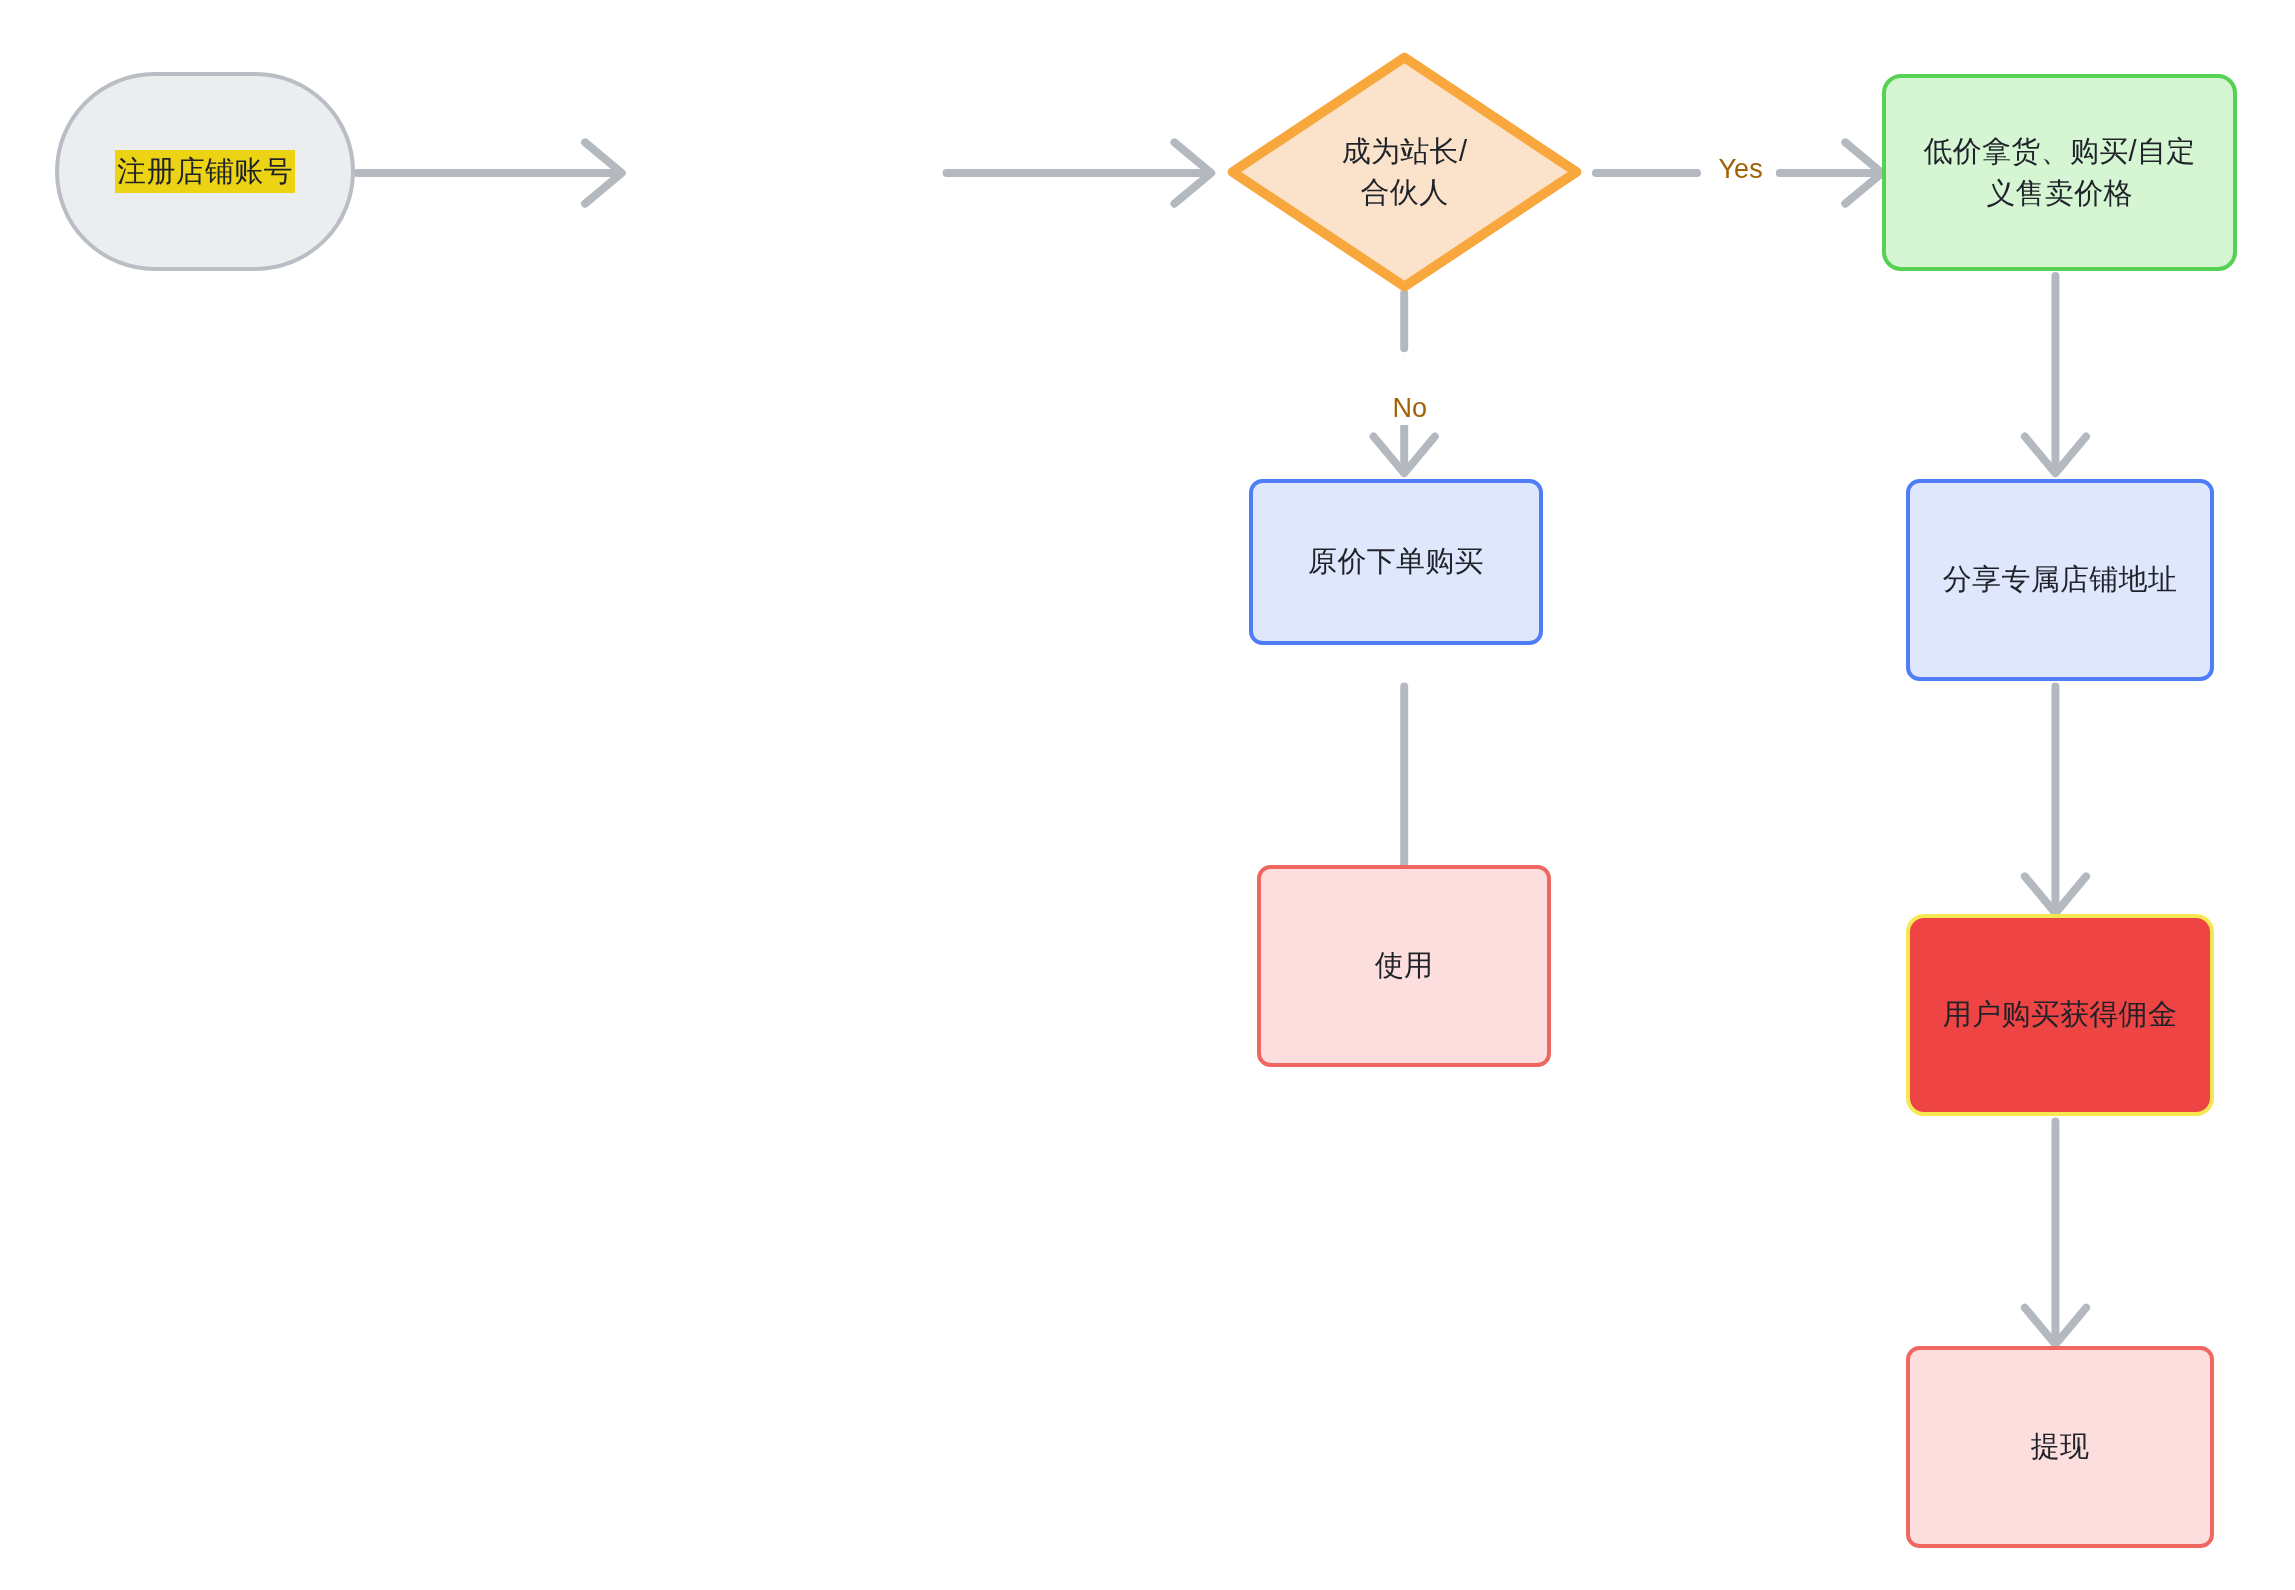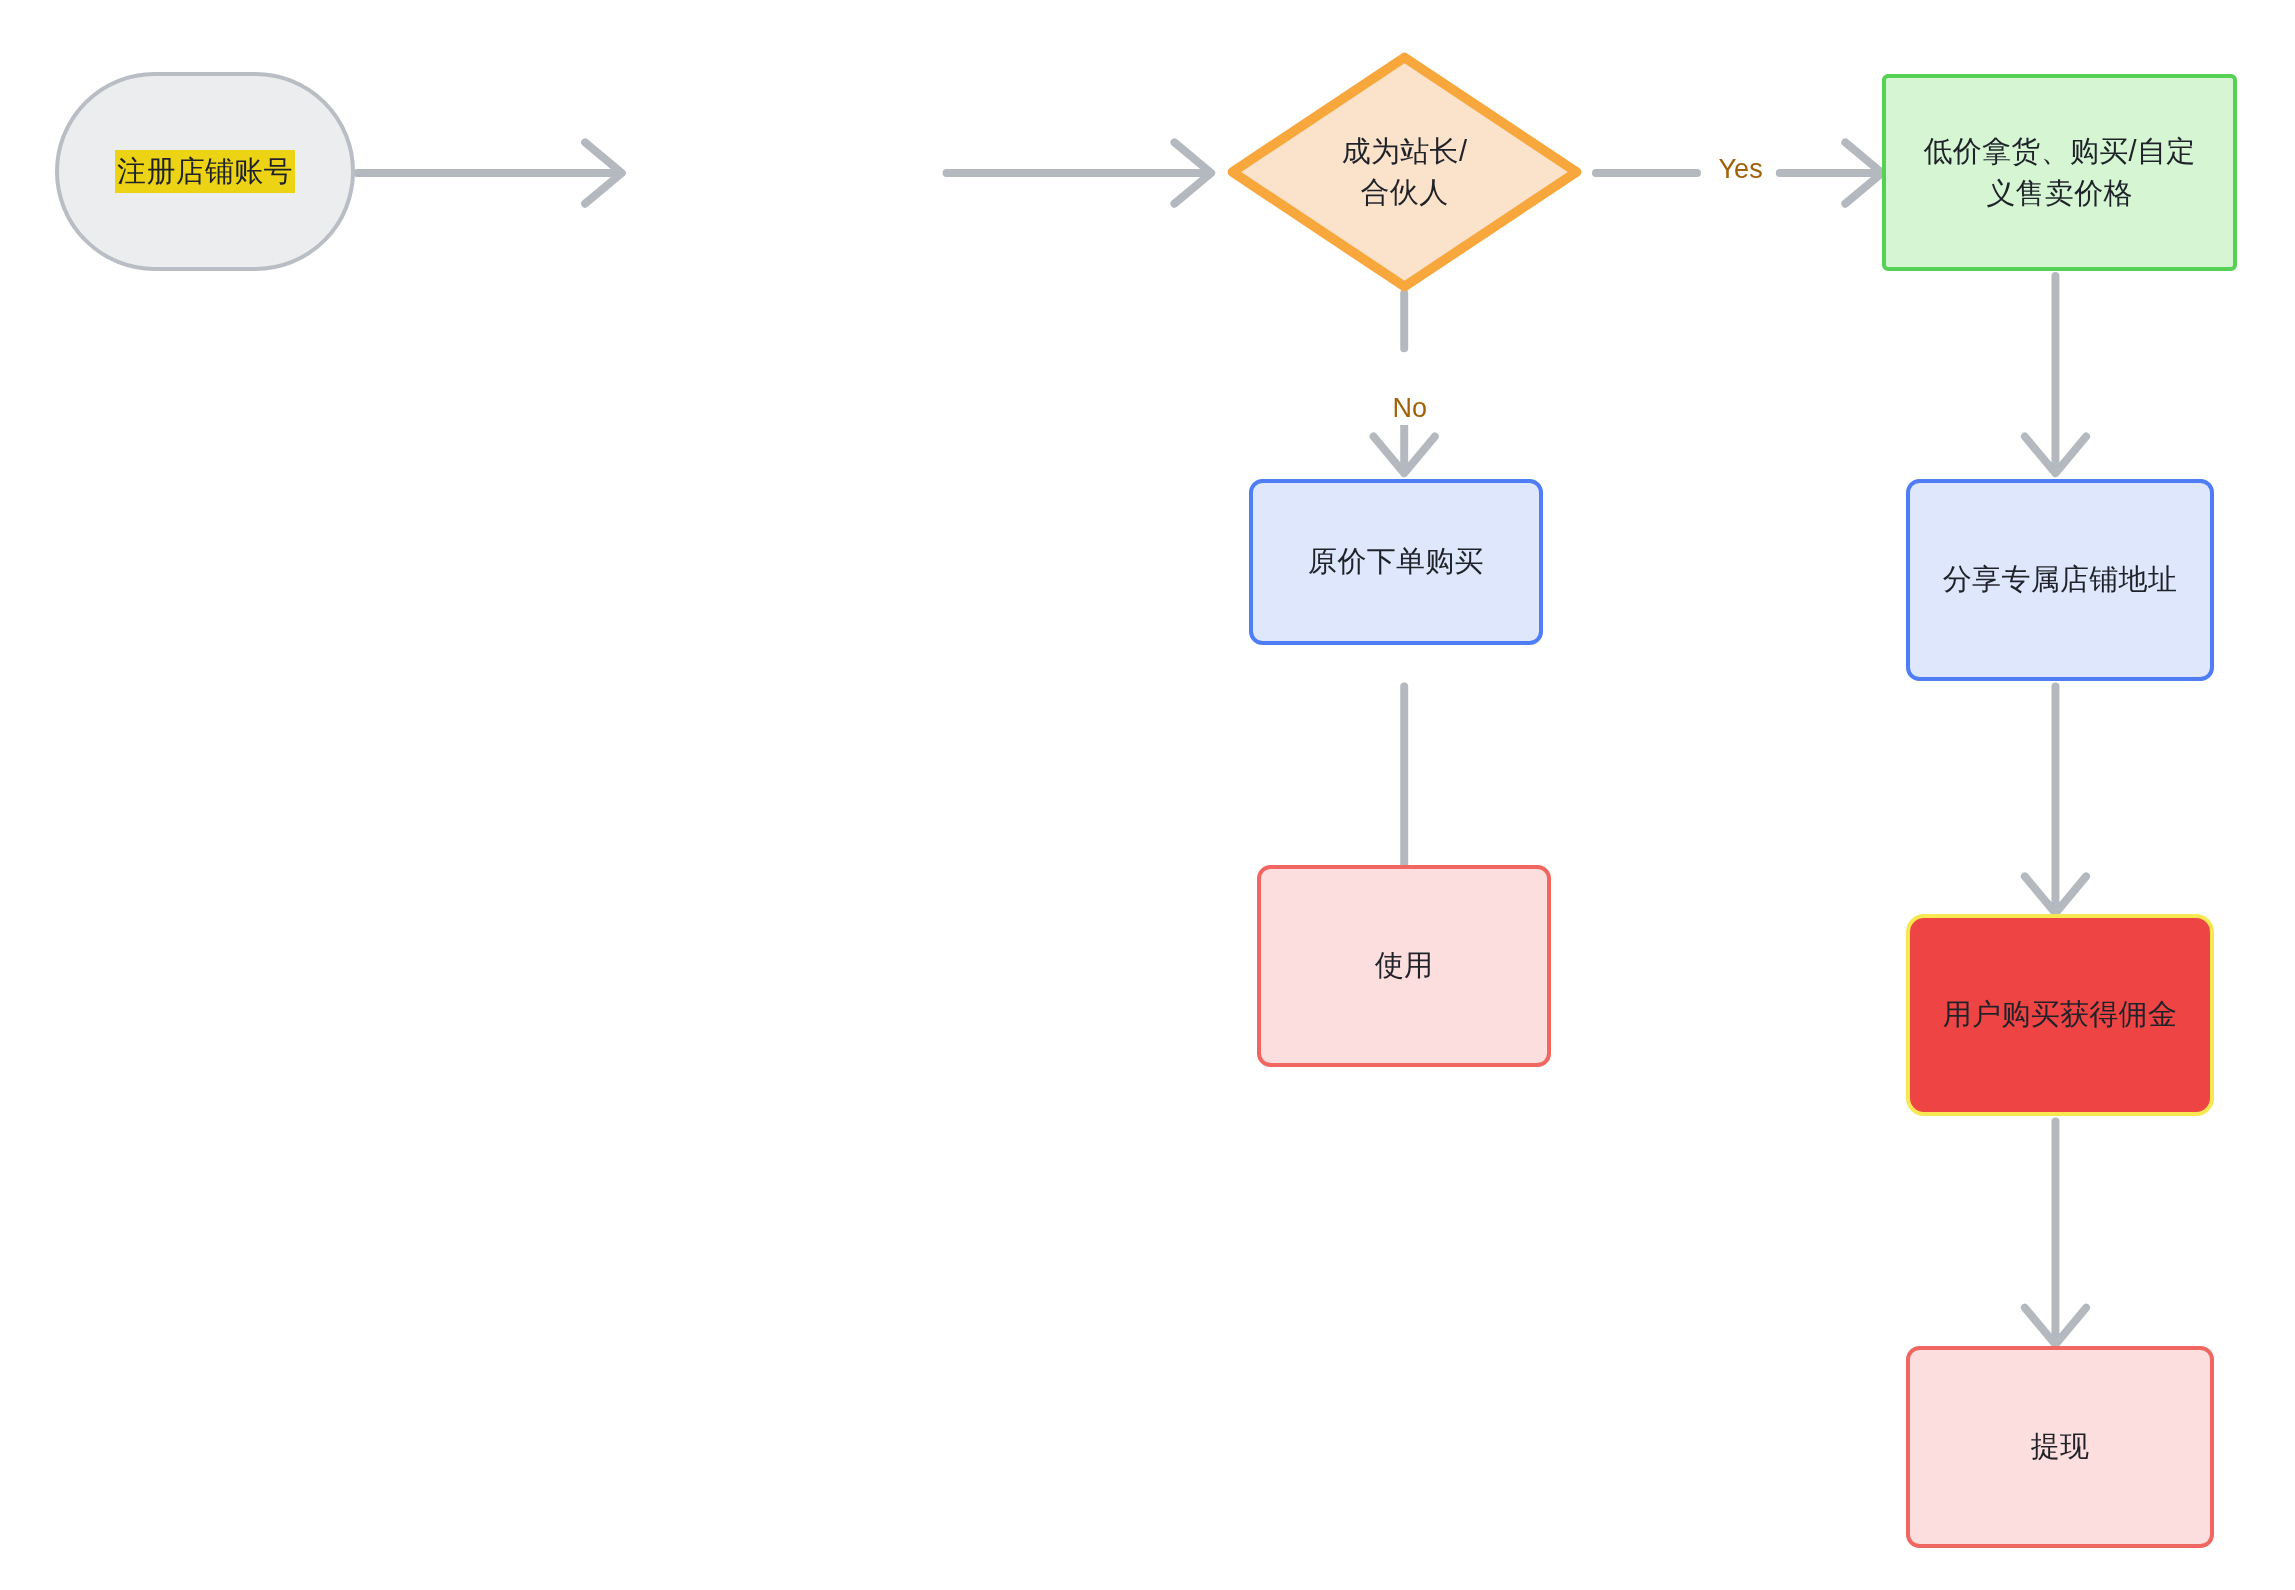--- a/index.html
+++ b/index.html
@@ -46,21 +46,21 @@
     border-radius: 104px;
   }
   .node-process-blue {
     background: #dfe7fd;
     border: 4.3px solid #4f7cf7;
     border-radius: 13.5px;
   }
   .node-process-green {
     background: #d5f5d3;
     border: 4.3px solid #55d154;
-    border-radius: 6px;
+    border-radius: 19px;
     text-align: center;
   }
   .node-process-red {
     background: #fcdede;
     border: 4.3px solid #f06761;
     border-radius: 13.5px;
   }
   .node-process-yellow {
     background: #ef4444;
     border: 4.3px solid #f7e852;

